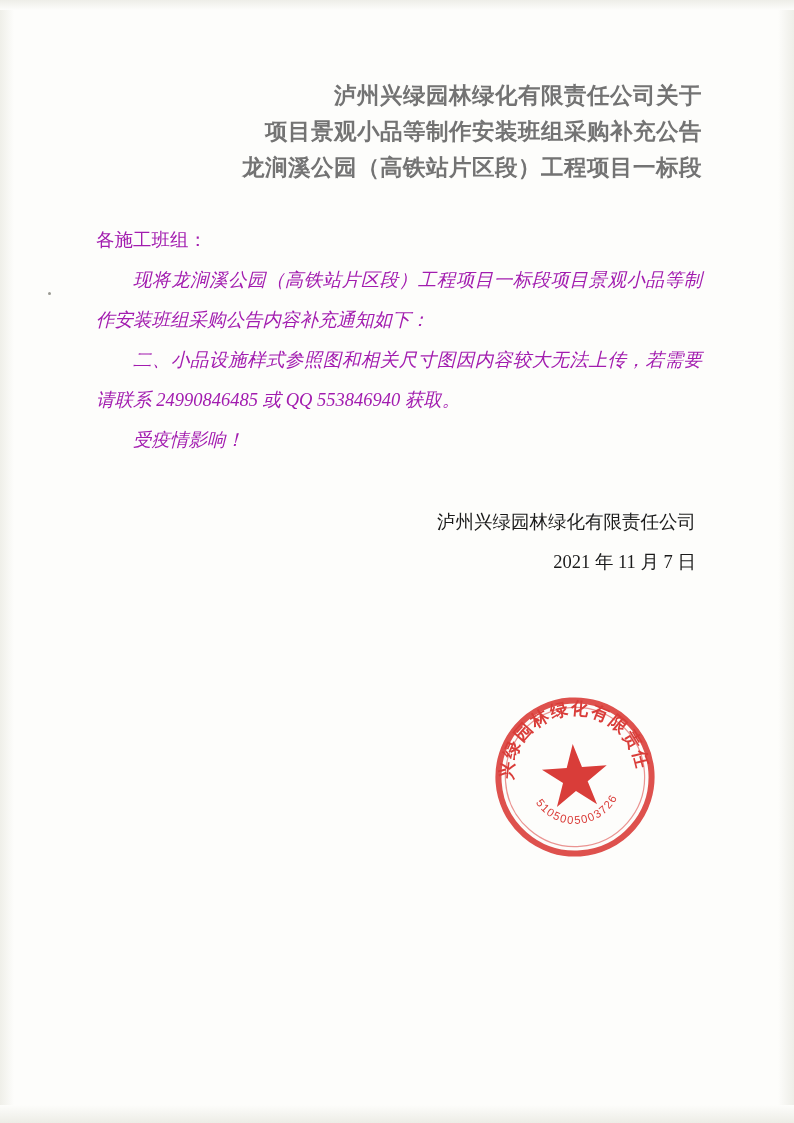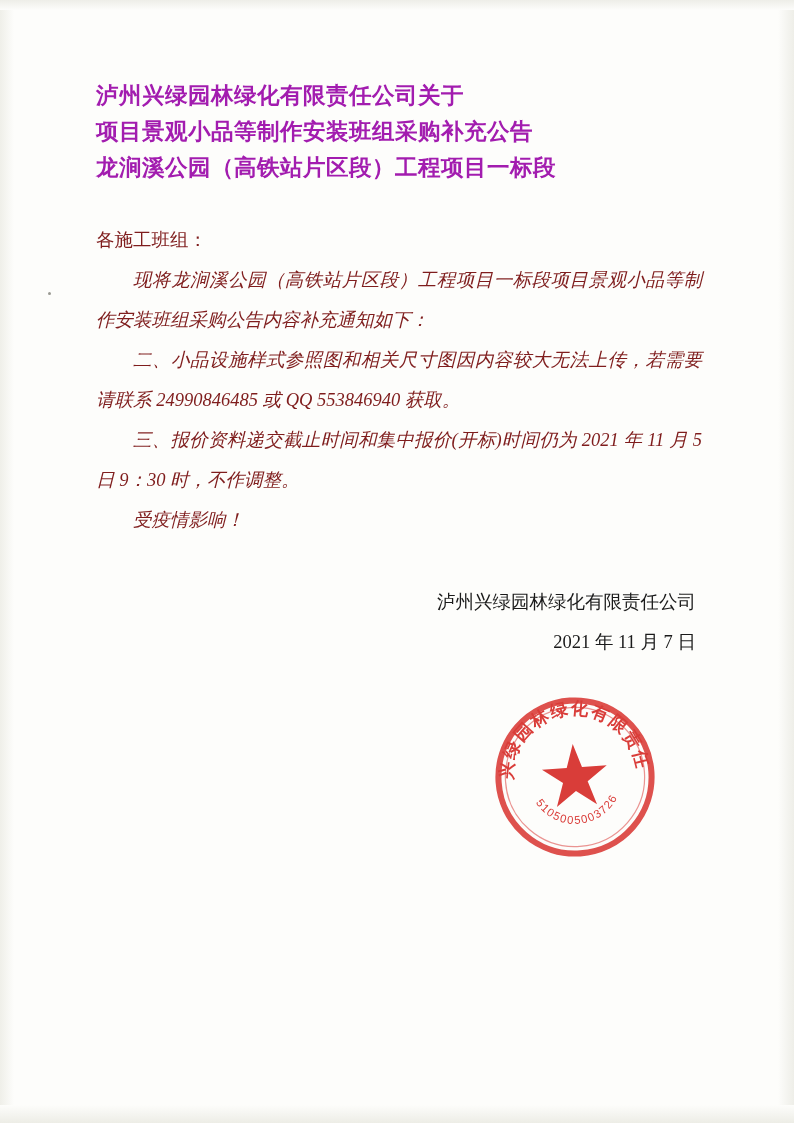--- a/index.html
+++ b/index.html
@@ -47,41 +47,41 @@
   }
 
   .doc {
     position: absolute;
     left: 96px;
     top: 78px;
     width: 606px;
   }
 
   .title {
-    text-align: left;
+    text-align: right;
     font-weight: bold;
     font-size: 23px;
     line-height: 36px;
     letter-spacing: 0.5px;
-    color: #a21caf;
+    color: #737373;
   }
   .title .line {
     display: block;
     white-space: nowrap;
   }
   .title .line-1 { font-size: 22.5px; }
   .title .line-2 { font-size: 22.5px; }
   .title .line-3 { font-size: 22.5px; }
 
   .body-text {
     margin-top: 34px;
     font-size: 18.5px;
     line-height: 40px;
     text-align: justify;
-    color: #7f1d1d;
+    color: #a21caf;
   }
   .para {
     margin: 0;
     text-indent: 0;
   }
   .para.indent {
     text-indent: 37px;
     font-style: italic;
   }
 
@@ -133,21 +133,20 @@
     <div class="title">
       <span class="line line-1">泸州兴绿园林绿化有限责任公司关于</span>
       <span class="line line-3">项目景观小品等制作安装班组采购补充公告</span>
       <span class="line line-2">龙涧溪公园（高铁站片区段）工程项目一标段</span>
     </div>
 
     <div class="body-text">
       <p class="para">各施工班组：</p>
       <p class="para indent">现将龙涧溪公园（高铁站片区段）工程项目一标段项目景观小品等制作安装班组采购公告内容补充通知如下：</p>
       <p class="para indent">二、小品设施样式参照图和相关尺寸图因内容较大无法上传，若需要请联系 24990846485 或 QQ 553846940 获取。</p>
-      <p class="para indent">三、报价资料递交截止时间和集中报价(开标)时间仍为 2021 年 11 月 5 日 9：30 时，不作调整。</p>
       <p class="para indent">受疫情影响！</p>
     </div>
 
     <div class="signature">
       <span class="sig-line">泸州兴绿园林绿化有限责任公司</span>
       <span class="sig-line">2021 年 11 月 7 日</span>
     </div>
 
   </div>
 

